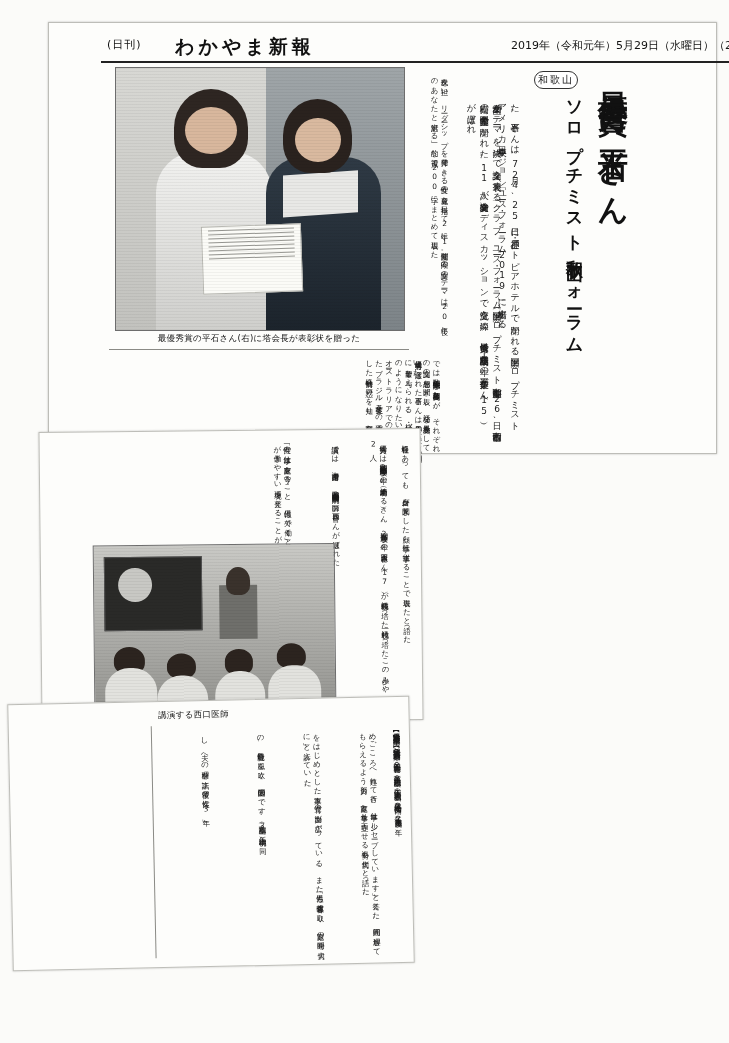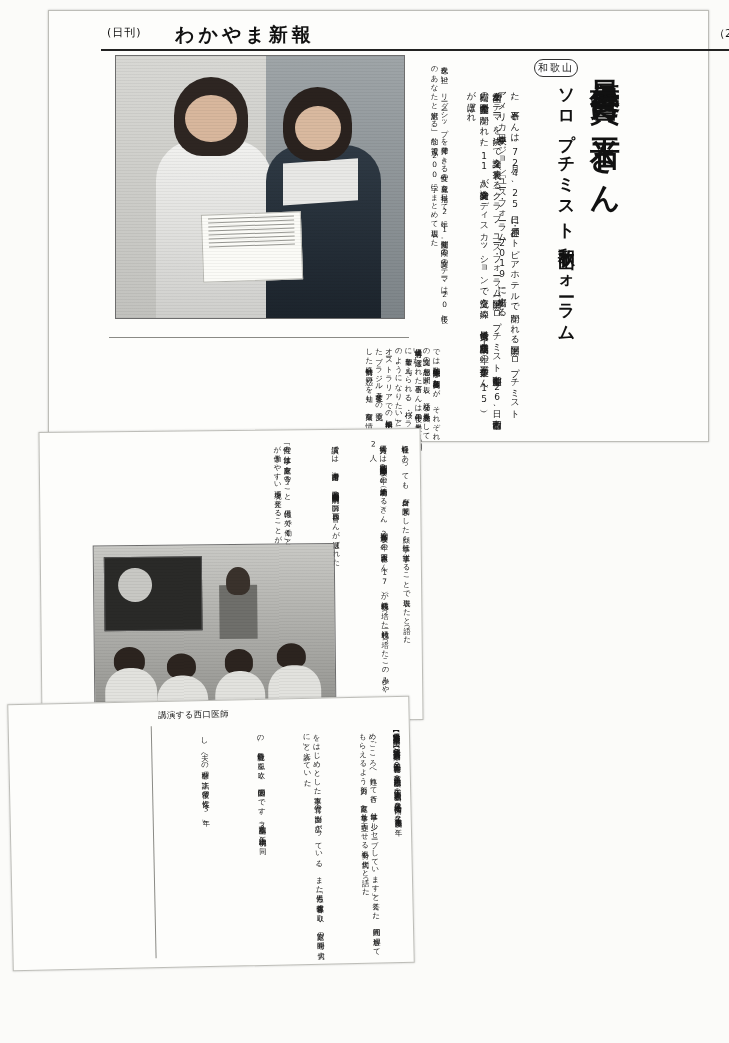--- a/index.html
+++ b/index.html
@@ -6,21 +6,21 @@
   body{width:729px;height:1043px;position:relative;overflow:hidden;
        font-family:"DejaVu Sans","Liberation Sans",sans-serif;color:#111;}
 
   
   #scan{position:absolute;left:0;top:0;width:729px;height:1043px;
         background:#fbfbf9;}
   .paper{position:absolute;background:#fdfdfb;border:1px solid #bdbdb8;
          box-shadow:0 0 2px rgba(0,0,0,.25);}
 
   
-  #art-main{left:48px;top:10px;width:659px;height:430px;}
+  #art-main{left:48px;top:22px;width:659px;height:430px;padding-left:8px;}
   #art-mid{left:40px;top:430px;width:380px;height:290px;
            transform:rotate(-0.6deg);}
   #art-bot{left:10px;top:700px;width:400px;height:265px;
            transform:rotate(-1.2deg);}
 
   
   #masthead{position:absolute;left:52px;top:12px;width:650px;height:26px;
             border-bottom:2px solid #222;}
   .mh-left{position:absolute;left:6px;top:2px;font-size:11px;letter-spacing:1px;}
   .mh-title{position:absolute;left:74px;top:-1px;font-size:19px;font-weight:bold;
@@ -104,20 +104,21 @@
 </head>
 <body>
 
 <div id="scan">
 
   <div class="paper" id="art-main">
 
     <div id="masthead">
       <span class="mh-left">(日刊)</span>
       <span class="mh-title">わかやま新報</span>
+      <span class="mh-date">2019年（令和元年）5月29日（水曜日）</span>
       <span class="mh-page">（2）</span>
     </div>
 
     <div id="headline">
       <div class="hl">最優秀賞に平石さん</div>
     </div>
     <div id="subhead">
       <div class="sh">ソロプチミスト和歌山フォーラム</div>
     </div>
 
@@ -141,20 +142,21 @@
           <i></i>
           <i></i>
           <i></i>
           <i></i>
           <i></i>
           <i></i>
           <i></i>
         </div>
       <div class="noise"></div>
     </div>
+    <div class="cap" style="left:66px;top:310px;width:288px;">最優秀賞の平石さん(右)に塔会長が表彰状を贈った</div>
 
     <div class="col s7" style="left:372px;top:332px;height:96px;width:20px;">では和歌山大学観光学部の加藤久美教授らが、それぞれの論文の感想を聞き表し、活発な意見交換をしていた。</div>
     <div class="col s7" style="left:330px;top:332px;height:96px;width:44px;">最優秀者に選ばれた平石さんは二十年後の世界と題し「周囲に希望を与えられる、桜・バラの花のようになりたい」と発表。オーストラリアでの短期留学中に出会ったブラジル女子生徒との交流で、諸外国の混迷した社会情勢に戸惑いを知り、商業な情</div>
 
     <div class="col s7" style="left:366px;top:50px;height:250px;width:34px;">次代を担い、リーダーシップを発揮できる女性の育成を目指して2年に1度開催。今回の論文のテーマは「20年後のあなたと対話する」。的な視点で200字にまとめて表現した。</div>
 
     <div class="rule-h" style="left:60px;top:326px;width:300px;"></div>
   </div>
 
   <div class="paper" id="art-mid">

